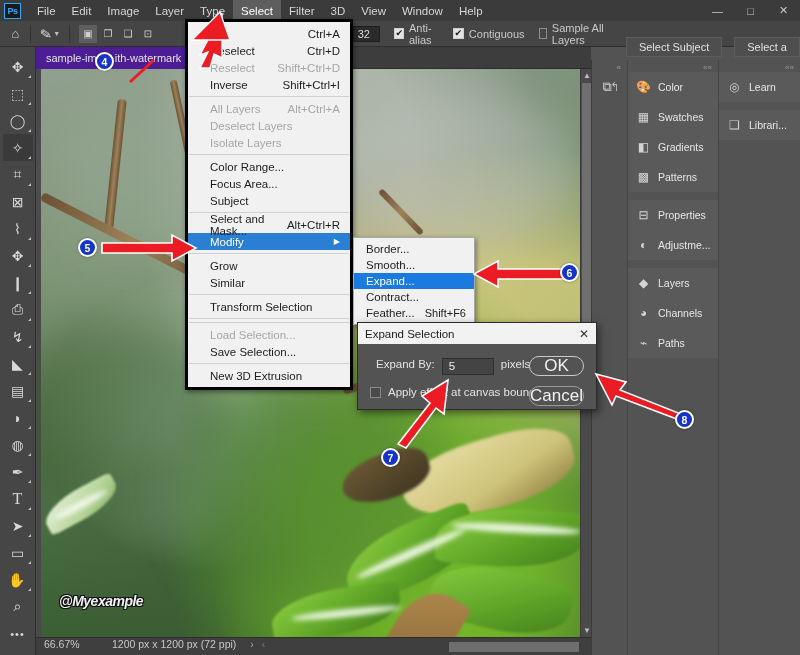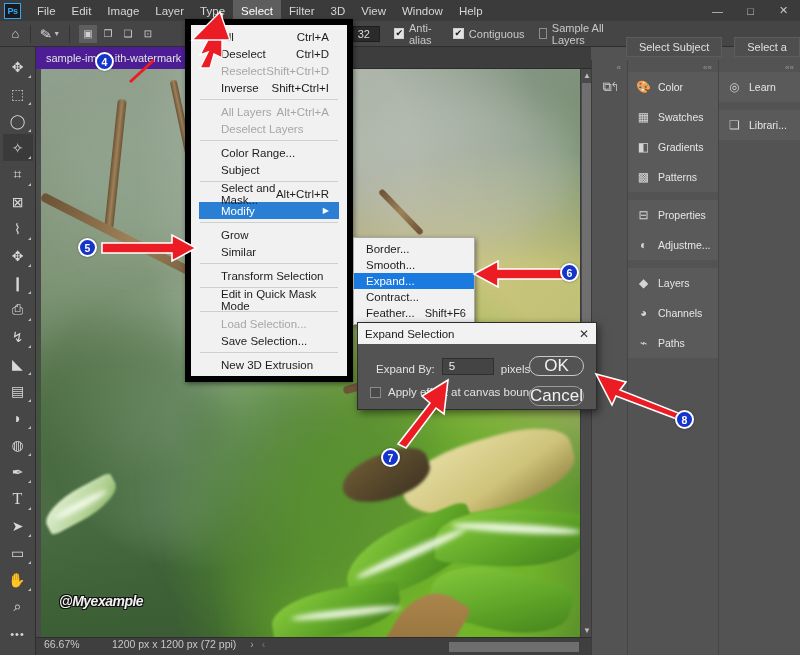--- a/index.html
+++ b/index.html
@@ -173,22 +173,22 @@
   .pitem {
     display:flex; align-items:center; gap:7px; height:30px; padding-left:8px;
     color:#e6e6e6; font-size:10.5px; white-space:nowrap;
   }
   .pitem .gi { width:15px; height:15px; display:flex; align-items:center; justify-content:center; color:#d5d5d5; font-size:12px; }
   .collapse-caret { color:#9a9a9a; font-size:8px; text-align:right; padding:3px 6px 0 0; }
 
   
   .menu {
     position:absolute; left:185px; top:19px; width:168px;
-    background:#f1f1f1; border:6px solid #000000; box-shadow:1px 2px 5px rgba(0,0,0,0.45);
-    padding:3px 8px; z-index:40;
+    background:#f1f1f1; border:3px solid #000000; box-shadow:1px 2px 5px rgba(0,0,0,0.45);
+    padding:3px 0; z-index:40;
   }
   .menu .row {
     display:flex; align-items:center; justify-content:space-between;
     height:17px; padding:0 10px 0 22px; color:#1d1d1d; font-size:11.5px;
   }
   .menu .row .sc { color:#1d1d1d; font-size:11.5px; }
   .menu .row.disabled, .menu .row.disabled .sc { color:#a6a6a6; }
   .menu .row.hl { background:#2a7fd4; color:#fff; }
   .menu .div { height:1px; background:#cfcfcf; margin:3px 1px; }
   .menu .sub-ar { font-size:8px; }
@@ -210,21 +210,21 @@
   .dialog {
     position:absolute; left:357px; top:322px; width:240px; height:88px;
     background:#535353; border:1px solid #2c2c2c; box-shadow:2px 3px 8px rgba(0,0,0,0.5); z-index:50;
   }
   .dlg-title {
     height:21px; background:#f2f2f2; display:flex; align-items:center; justify-content:space-between;
     padding:0 7px; color:#1d1d1d; font-size:11.5px;
   }
   .dlg-title .x { font-size:12px; color:#333; }
   .dlg-body { position:relative; height:66px; }
-  .dlg-row1 { position:absolute; left:18px; top:14px; display:flex; align-items:flex-end; gap:7px; }
+  .dlg-row1 { position:absolute; left:18px; top:14px; display:flex; align-items:flex-start; gap:7px; }
   .dlg-row1 .lbl { color:#e2e2e2; font-size:11.5px; }
   .dlg-row1 .fld {
     width:52px; height:17px; background:#444; border:1px solid #2f2f2f; color:#ededed;
     font-size:11.5px; line-height:15px; padding-left:6px;
   }
   .dlg-row1 .unit { color:#e2e2e2; font-size:11.5px; }
   .dlg-row2 { position:absolute; left:12px; top:42px; display:flex; align-items:center; gap:7px; }
   .dlg-row2 .lbl { color:#e2e2e2; font-size:11.5px; }
   .dchk { width:11px;height:11px; background:#4a4a4a; border:1px solid #8a8a8a; }
   .dbtn {
@@ -473,23 +473,31 @@
     </div>
     <div class="div"></div>
     <div class="row disabled">
       <span>All Layers</span>
       <span class="sc">Alt+Ctrl+A</span>
     </div>
     <div class="row disabled">
       <span>Deselect Layers</span>
       <span class="sc"></span>
     </div>
+    <div class="row disabled">
+      <span>Isolate Layers</span>
+      <span class="sc"></span>
+    </div>
     <div class="div"></div>
     <div class="row">
       <span>Color Range...</span>
+      <span class="sc"></span>
+    </div>
+    <div class="row">
+      <span>Focus Area...</span>
       <span class="sc"></span>
     </div>
     <div class="row">
       <span>Subject</span>
       <span class="sc"></span>
     </div>
     <div class="div"></div>
     <div class="row">
       <span>Select and Mask...</span>
       <span class="sc">Alt+Ctrl+R</span>
@@ -506,24 +514,20 @@
     <div class="row">
       <span>Similar</span>
       <span class="sc"></span>
     </div>
     <div class="div"></div>
     <div class="row">
       <span>Transform Selection</span>
       <span class="sc"></span>
     </div>
     <div class="div"></div>
-    <div class="row">
-      <span>Edit in Quick Mask Mode</span>
-      <span class="sc"></span>
-    </div>
     <div class="div"></div>
     <div class="row disabled">
       <span>Load Selection...</span>
       <span class="sc"></span>
     </div>
     <div class="row">
       <span>Save Selection...</span>
       <span class="sc"></span>
     </div>
     <div class="div"></div>

